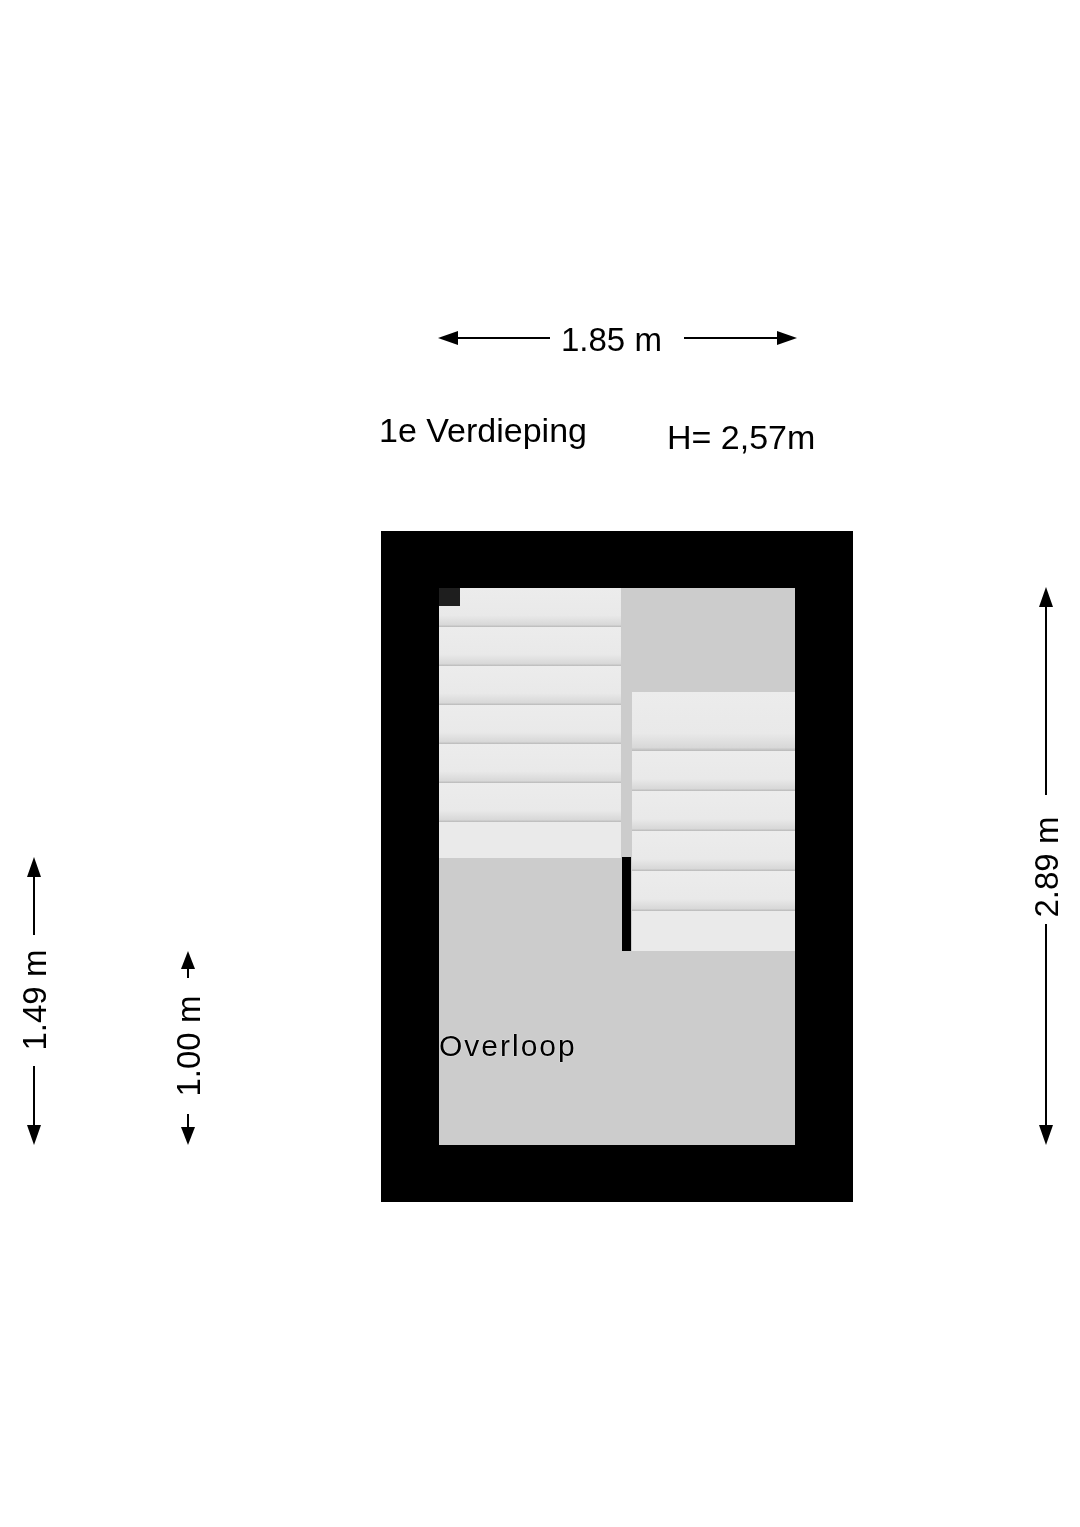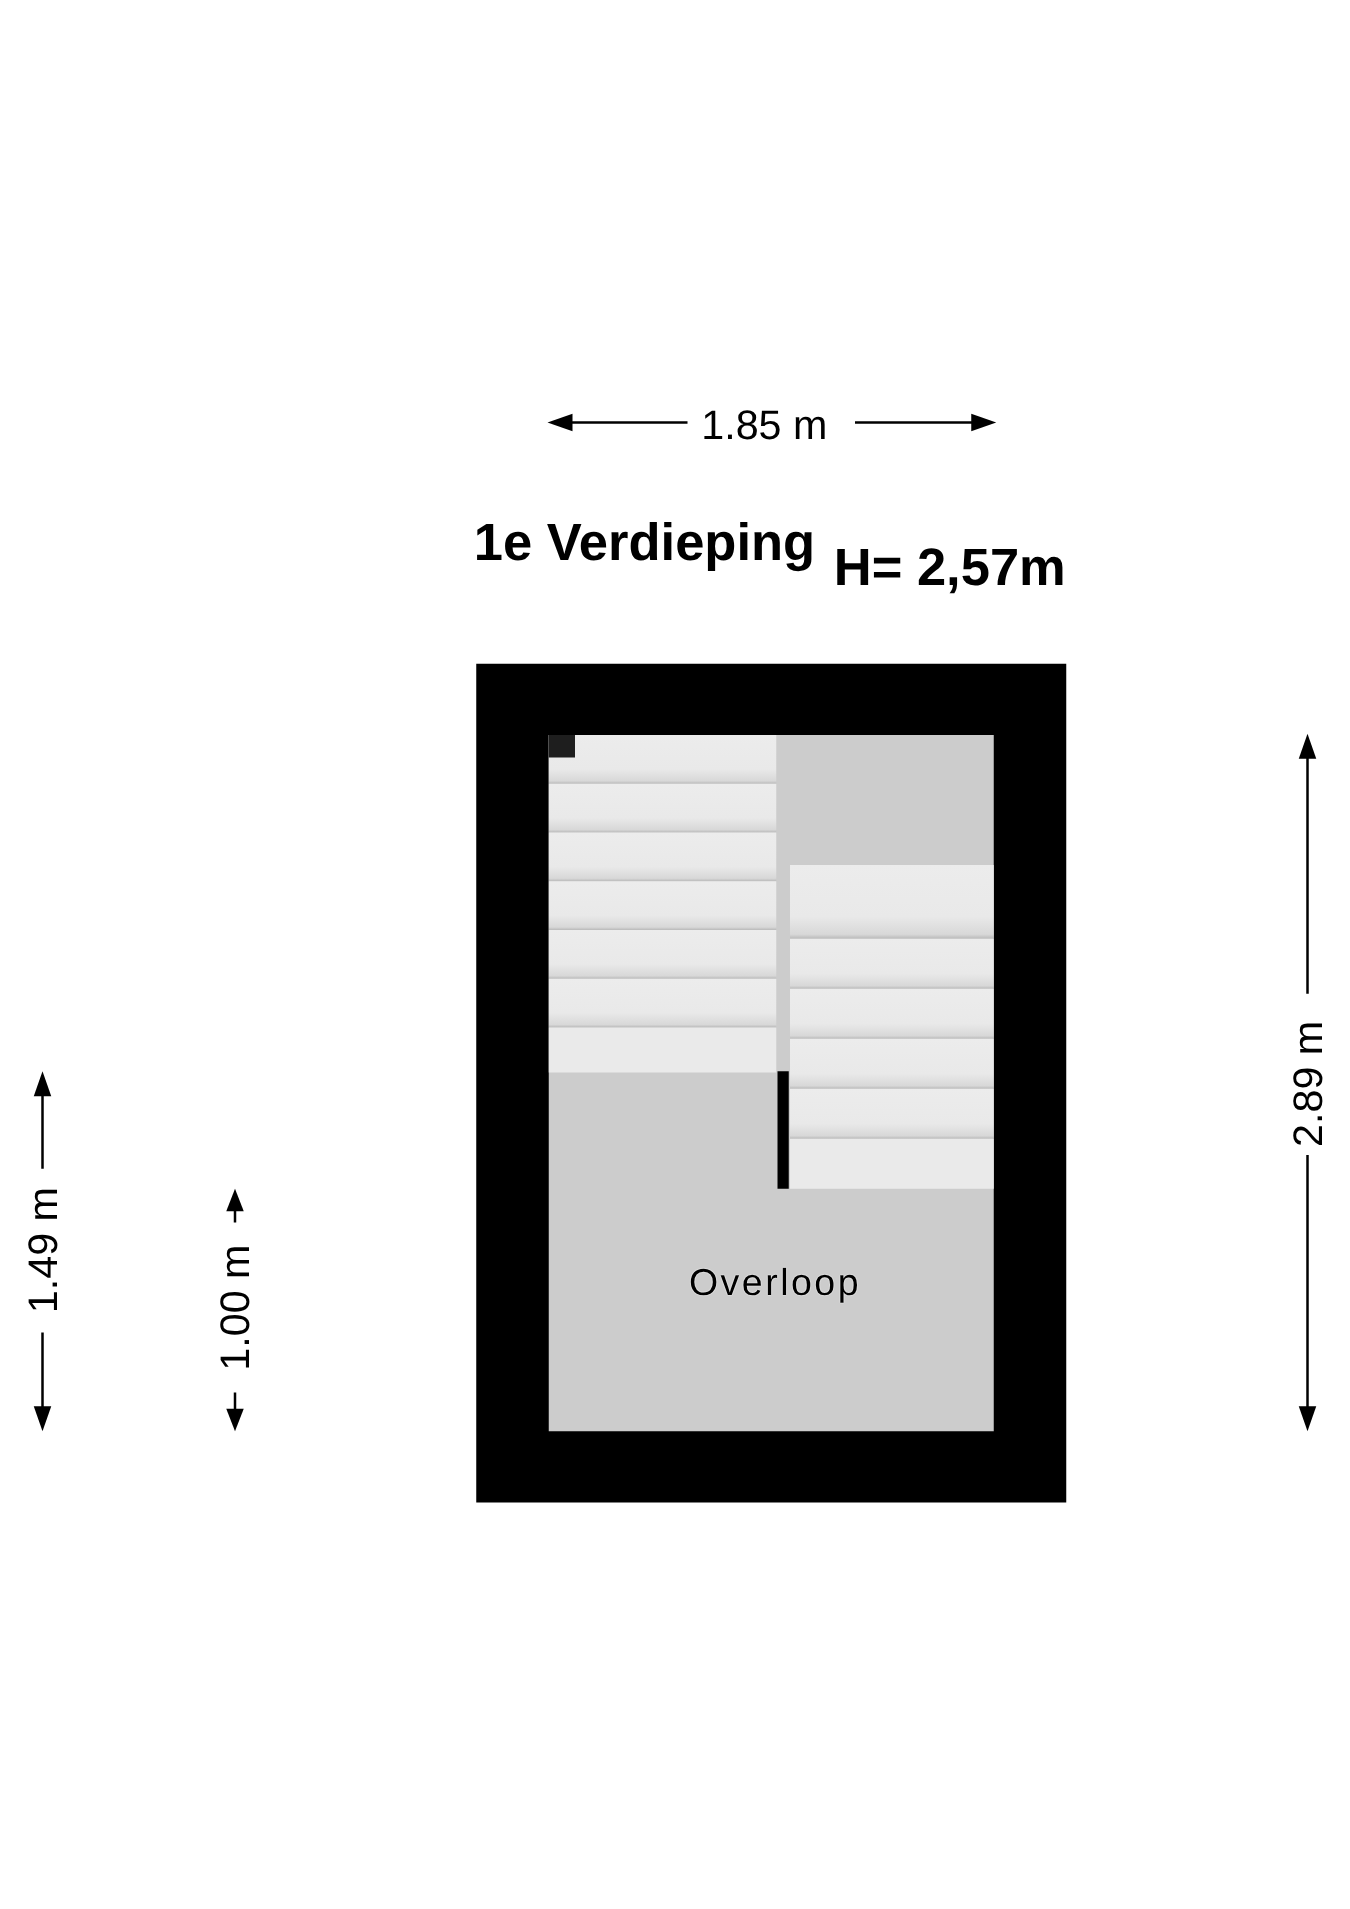--- a/index.html
+++ b/index.html
@@ -2,49 +2,49 @@
 <html><head>
   <meta charset="utf-8">
   <style>
     html, body { margin: 0; padding: 0; }
     body {
       width: 1080px; height: 1527px; background: #ffffff; position: relative; overflow: hidden;
       font-family: "Liberation Sans", "DejaVu Sans", sans-serif; color: #000;
     }
     .abs { position: absolute; }
     .dim-text { font-size: 33px; line-height: 1; white-space: nowrap; text-align: right; }
-    .title { font-size: 42px; line-height: 1; white-space: nowrap; font-weight: bold; }
+    .title { font-size: 34px; line-height: 1; white-space: nowrap; }
     .wall { background: #000; }
     .floor { background: #cccccc; }
     .tread {
       position: absolute; left: 0; right: 0;
       background: linear-gradient(#ececec 0%, #e9e9e9 70%, #d8d8d8 94%, #b9b9b9 100%);
     }
-    .room-label { font-size: 30px; letter-spacing: 2px; text-align: center; line-height: 1.45;
-      text-shadow: 0 0 1px #fff, 0 0 1px #fff; }
+    .room-label { font-size: 30px; letter-spacing: 2px; text-align: left; line-height: 1.45;
+      text-shadow: 0 0 1px #fff, 0 0 1px #fff; margin-top: 19px; }
     svg { position: absolute; overflow: visible; }
     .vtext { transform: rotate(-90deg); transform-origin: center center; }
   </style>
 </head>
 <body>
 
 <div>
   <svg style="left:438px; top:328px;" width="120" height="20">
     <line x1="16" y1="10" x2="112" y2="10" stroke="#000" stroke-width="2"></line>
     <polygon points="0,10 20,3 20,17" fill="#000"></polygon>
   </svg>
   <div class="abs dim-text" style="left:561px; top:323px;">1.85 m</div>
   <svg style="left:684px; top:328px;" width="114" height="20">
     <line x1="0" y1="10" x2="96" y2="10" stroke="#000" stroke-width="2"></line>
     <polygon points="113,10 93,3 93,17" fill="#000"></polygon>
   </svg>
 </div>
 
 <div class="abs title" style="left:379px; top:413px;">1e Verdieping</div>
-<div class="abs title" style="left:667px; top:433px;">H= 2,57m</div>
+<div class="abs title" style="left:667px; top:420px;">H= 2,57m</div>
 
 <div class="abs wall" style="left:381px; top:531px; width:472px; height:671px;"></div>
 <div class="abs floor" style="left:439px; top:588px; width:356px; height:557px;"></div>
 
 <div class="abs" style="left:439px; top:588px; width:182px; height:270px;">
   <div class="tread" style="top:0px; height:39px;"></div>
   <div class="tread" style="top:39px; height:39px;"></div>
   <div class="tread" style="top:78px; height:39px;"></div>
   <div class="tread" style="top:117px; height:39px;"></div>
   <div class="tread" style="top:156px; height:39px;"></div>

